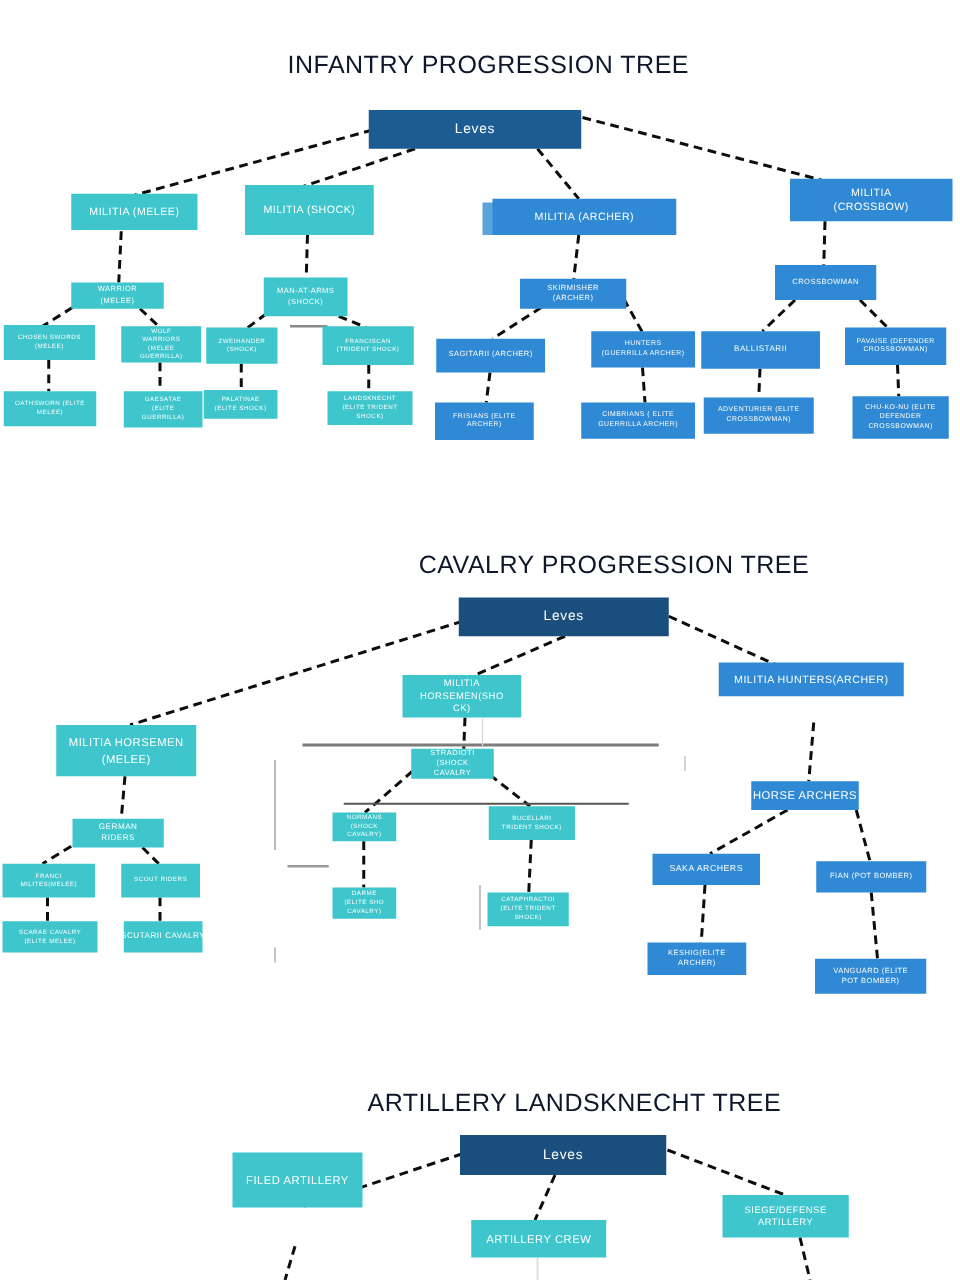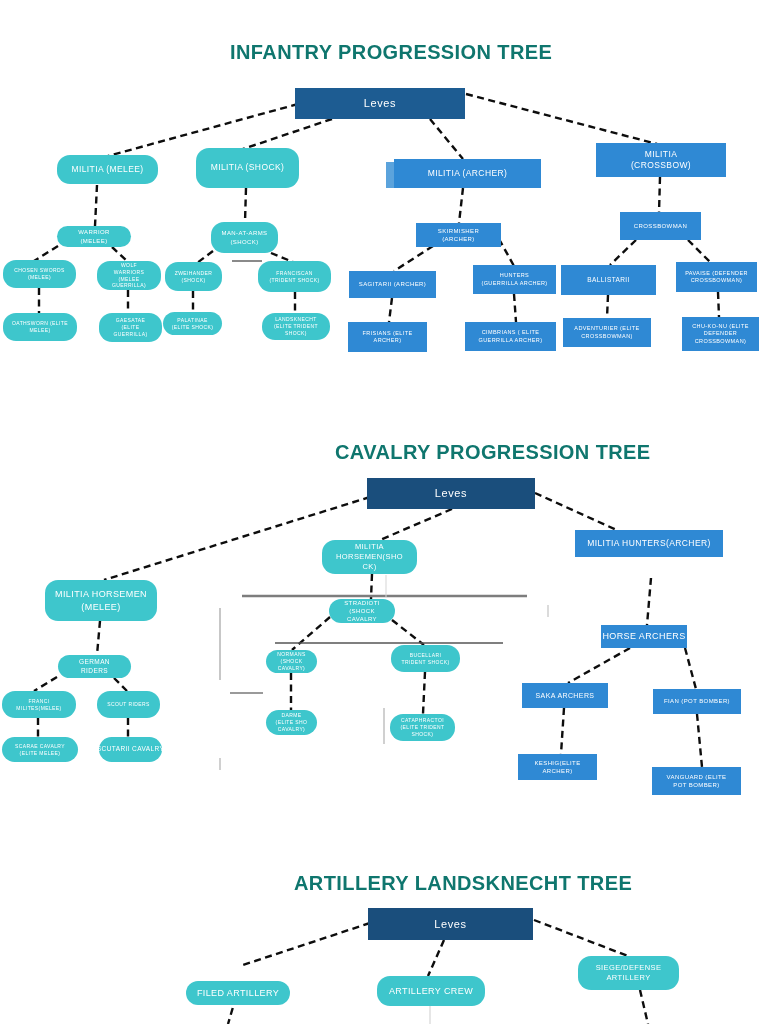--- a/index.html
+++ b/index.html
@@ -1,33 +1,33 @@
 <!DOCTYPE html>
 <html><head>
 <meta charset="utf-8">
 <style>
   html,body{margin:0;padding:0;background:#fff;}
   .page{position:relative;width:768px;height:1024px;background:#ffffff;overflow:hidden;
         font-family:"Liberation Sans",sans-serif;}
   svg.edges{position:absolute;left:0;top:0;pointer-events:none;}
-  .tree-title{position:absolute;font-size:20px;font-weight:700;color:#0f766e;
+  .tree-title{position:absolute;font-size:20px;font-weight:400;color:#0f172a;
               letter-spacing:.4px;white-space:nowrap;}
   .node{position:absolute;display:flex;align-items:center;justify-content:center;
         text-align:center;color:#ffffff;font-weight:normal;letter-spacing:.4px;
         line-height:1.35;padding:2px 8px;box-sizing:border-box;text-transform:uppercase;}
-  .teal{background:#3EC6CC;border-radius:13px;}
+  .teal{background:#3EC6CC;}
   .blue{background:#2F89D4;}
   .navy1{background:#1D5C92;}
   .navy{background:#1A4E7C;}
   .root{font-size:11px;text-transform:none;letter-spacing:.6px;}
   .fs5{font-size:5px;}  .fs55{font-size:5.5px;} .fs6{font-size:6px;}
   .fs65{font-size:6.5px;} .fs7{font-size:7px;} .fs75{font-size:7.5px;} .fs85{font-size:8.5px;} .fs9{font-size:9px;}
   .wrap-any{overflow-wrap:anywhere;padding:2px 12px;}
   .nowrap{white-space:nowrap;overflow:visible;}
-  .pad20{padding:12px 20px;}
+  .pad20{padding:12px 20px;margin-left:36px;}
   .frag{position:absolute;}
 </style>
 </head>
 <body>
 
 <div class="page">
 
   <svg class="edges" width="768" height="1024">
     <g stroke="#0d0d0d" stroke-width="2.4" stroke-dasharray="7 4.5">
 
@@ -151,17 +151,17 @@
   <div class="node teal fs65 nowrap" style="left:99px;top:737px;width:63px;height:25px;">SCUTARII CAVALRY</div>
   <div class="node teal fs5" style="left:266px;top:710px;width:51px;height:25px;">DARME (ELITE SHO CAVALRY)</div>
   <div class="node teal fs5" style="left:390px;top:714px;width:65px;height:27px;">CATAPHRACTOI (ELITE TRIDENT SHOCK)</div>
   <div class="node blue fs6" style="left:518px;top:754px;width:79px;height:26px;">KESHIG(ELITE ARCHER)</div>
   <div class="node blue fs6" style="left:652px;top:767px;width:89px;height:28px;">VANGUARD (ELITE POT BOMBER)</div>
 
   <div class="tree-title" style="left:294px;top:872px;">ARTILLERY LANDSKNECHT TREE</div>
 
   <div class="node navy root" style="left:368px;top:908px;width:165px;height:32px;">Leves</div>
 
-  <div class="node teal fs9" style="left:186px;top:981px;width:104px;height:24px;text-align:center;">FILED ARTILLERY</div>
+  <div class="node teal fs9" style="left:186px;top:922px;width:104px;height:44px;text-align:center;">FILED ARTILLERY</div>
   <div class="node teal fs9" style="left:377px;top:976px;width:108px;height:30px;">ARTILLERY CREW</div>
   <div class="node teal fs75" style="left:578px;top:956px;width:101px;height:34px;">SIEGE/DEFENSE ARTILLERY</div>
 
 </div>
 
 </body></html>

